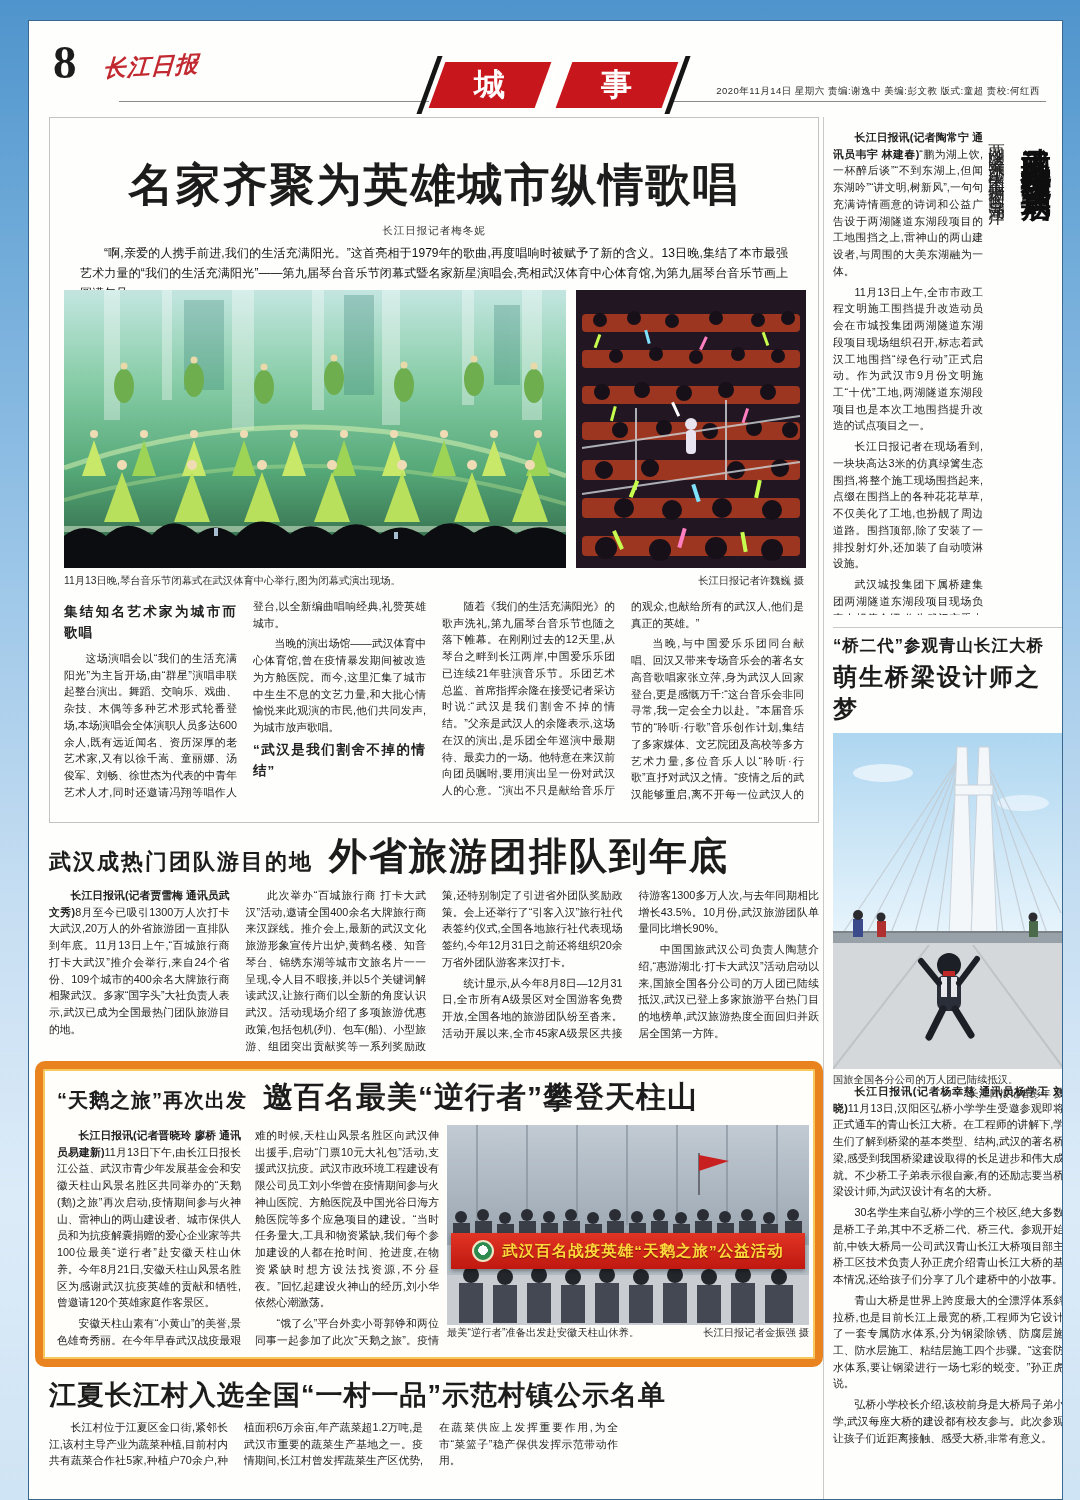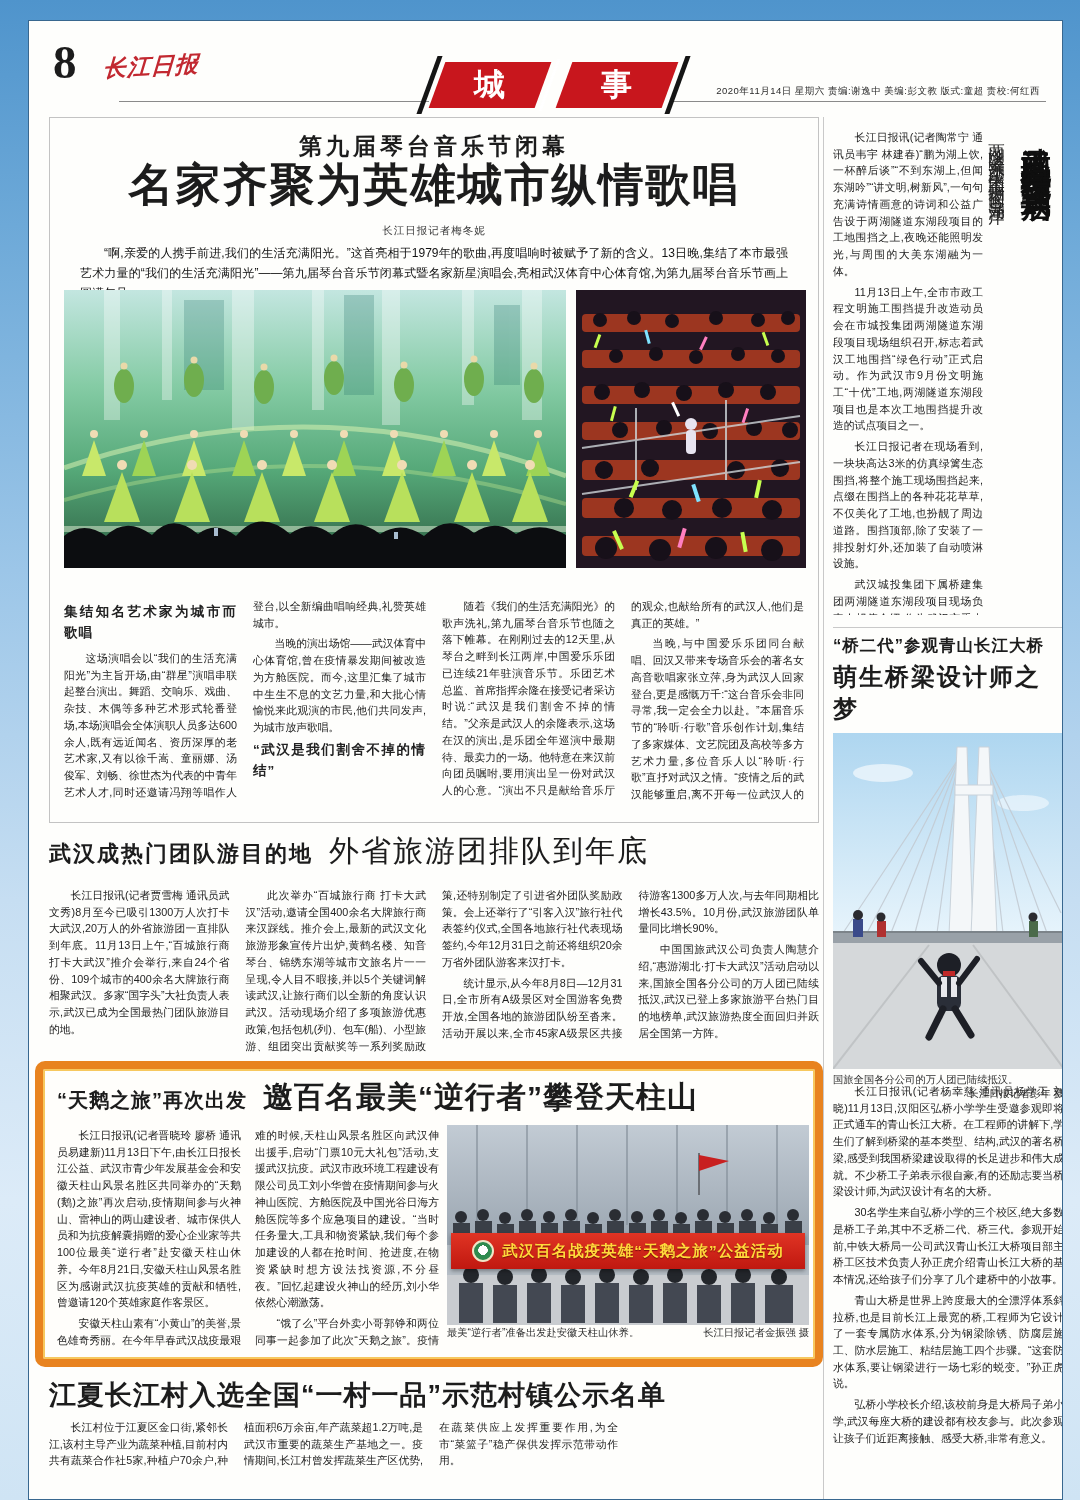--- a/index.html
+++ b/index.html
@@ -26,41 +26,41 @@
   .sec-box span{transform:skewX(20deg);color:#fff;font-size:31px;font-weight:900;letter-spacing:2px;}
   .sec-gap{width:8px;height:52px;background:transparent;border-left:3px solid #fff;transform:skewX(-20deg);}
   
   .kicker-c{font-size:23px;font-weight:700;letter-spacing:4px;text-align:center;}
   .headline-xl{font-size:45px;font-weight:900;letter-spacing:2px;text-align:center;line-height:1.1;}
   .byline{font-size:10.5px;color:#3a3a3a;text-align:center;letter-spacing:1px;}
   .lede{font-size:12px;line-height:1.65;text-align:justify;text-indent:2em;color:#111;}
   .bodycols{font-size:10.8px;line-height:1.55;text-align:justify;color:#222;overflow:hidden;}
   .bodycols p{margin:0 0 4px;text-indent:2em;}
   .bodycols .sub{font-size:13.5px;font-weight:900;text-indent:0;margin:4px 0 6px;letter-spacing:1px;}
-  .introb{font-weight:400;}
+  .introb{font-weight:700;}
   .cap{font-size:10.3px;color:#2e2e2e;}
   .caprow{display:flex;justify-content:space-between;align-items:flex-end;}
   .divider-v{width:1px;background:#c9c9c9;}
   .divider-h{height:1px;background:#c9c9c9;}
   
   .art1{left:20px;top:96px;width:770px;height:706px;border:1px solid #c3c3c3;box-sizing:border-box;}
   .art1 .kick{left:0;right:0;top:13px;}
   .art1 .hl{left:0;right:0;top:42px;}
   .art1 .by{left:0;right:0;top:106px;}
   .art1 .lede{left:30px;right:30px;top:126px;}
   .photo{overflow:hidden;background:#ddd;}
   .p1{left:14px;top:172px;width:502px;height:278px;}
   .p2{left:526px;top:172px;width:230px;height:278px;}
   .art1 .caps{left:14px;right:14px;top:456px;}
   .art1 .cols{left:14px;right:14px;top:480px;height:214px;column-count:4;column-gap:16px;}
   
   .art2{left:20px;top:810px;width:770px;height:226px;}
   .hrow{display:flex;align-items:baseline;gap:16px;}
   .kicker-l{font-size:22px;font-weight:700;letter-spacing:2px;}
-  .headline-l{font-size:30px;font-weight:400;letter-spacing:2px;}
+  .headline-l{font-size:38px;font-weight:700;letter-spacing:2px;}
   .art2 .cols{left:0;right:0;top:56px;height:168px;column-count:4;column-gap:16px;}
   
   .swanbox{left:6px;top:1040px;width:788px;height:306px;border:8px solid #e8831f;border-radius:10px;box-sizing:border-box;background:#fffefb;box-shadow:inset 0 0 0 2px #f7c85e;}
   .swanbox .hrow{position:absolute;left:14px;top:8px;right:14px;}
   .swan-kick{font-size:20px;font-weight:700;letter-spacing:1px;text-align:right;}
   .swan-hl{font-size:30px;font-weight:900;letter-spacing:1px;}
   .swan-cols{left:14px;top:58px;width:382px;height:222px;column-count:2;column-gap:14px;font-size:10.8px;}
   .p3wrap{left:404px;top:56px;width:362px;height:226px;}
   .p3{width:362px;height:200px;position:relative;overflow:hidden;background:#b6bec6;}
   .bannerbar{position:absolute;left:4px;right:4px;top:108px;height:36px;background:linear-gradient(180deg,#e03424,#c01810);display:flex;align-items:center;justify-content:center;box-shadow:0 2px 4px rgba(0,0,0,.35);}
@@ -102,21 +102,20 @@
         <span>城</span>
       </div>
     <div class="sec-gap"></div>
     <div class="sec-box">
         <span>事</span>
       </div>
     <div class="slash-black"></div>
   </div>
 
   <div class="abs art1">
-    <div class="abs kicker-c kick">第九届琴台音乐节闭幕</div>
     <div class="abs headline-xl hl">名家齐聚为英雄城市纵情歌唱</div>
     <div class="abs byline by">长江日报记者梅冬妮</div>
     <div class="abs lede">“啊,亲爱的人携手前进,我们的生活充满阳光。”这首亮相于1979年的歌曲,再度唱响时被赋予了新的含义。13日晚,集结了本市最强艺术力量的“我们的生活充满阳光”——第九届琴台音乐节闭幕式暨名家新星演唱会,亮相武汉体育中心体育馆,为第九届琴台音乐节画上圆满句号。</div>
 
     <div class="abs photo p1">
       <svg width="502" height="278" viewBox="0 0 502 278" xmlns="http://www.w3.org/2000/svg">
         <defs>
           <linearGradient id="g1" x1="0" y1="0" x2="0" y2="1">
             <stop offset="0" stop-color="#c3e6e0"></stop>
               <stop offset="0.35" stop-color="#84cba4"></stop>
@@ -284,20 +283,24 @@
           <rect x="56" y="190" width="4" height="18" fill="#c7ff4f" transform="rotate(22 58 199)"></rect>
           <rect x="118" y="194" width="4" height="18" fill="#7fe3ff" transform="rotate(-18 120 203)"></rect>
           <rect x="180" y="190" width="4" height="18" fill="#c7ff4f" transform="rotate(12 182 199)"></rect>
           <rect x="40" y="240" width="4" height="20" fill="#c7ff4f" transform="rotate(-24 42 250)"></rect>
           <rect x="104" y="238" width="4" height="20" fill="#ff7fc0" transform="rotate(16 106 248)"></rect>
           <rect x="166" y="242" width="4" height="20" fill="#c7ff4f" transform="rotate(-10 168 252)"></rect>
         </g>
       </svg>
     </div>
 
+    <div class="abs caprow caps">
+      <span class="cap">11月13日晚,琴台音乐节闭幕式在武汉体育中心举行,图为闭幕式演出现场。</span>
+      <span class="cap">长江日报记者许魏巍 摄</span>
+    </div>
 
     <div class="abs bodycols cols">
       <div class="sub">集结知名艺术家为城市而歌唱</div>
       <p>这场演唱会以“我们的生活充满阳光”为主旨开场,由“群星”演唱串联起整台演出。舞蹈、交响乐、戏曲、杂技、木偶等多种艺术形式轮番登场,本场演唱会全体演职人员多达600余人,既有远近闻名、资历深厚的老艺术家,又有以徐千嵩、童丽娜、汤俊军、刘畅、徐世杰为代表的中青年艺术人才,同时还邀请冯翔等唱作人登台,以全新编曲唱响经典,礼赞英雄城市。</p>
       <p>当晚的演出场馆——武汉体育中心体育馆,曾在疫情暴发期间被改造为方舱医院。而今,这里汇集了城市中生生不息的文艺力量,和大批心情愉悦来此观演的市民,他们共同发声,为城市放声歌唱。</p>
       <div class="sub">“武汉是我们割舍不掉的情结”</div>
       <p>随着《我们的生活充满阳光》的歌声洗礼,第九届琴台音乐节也随之落下帷幕。在刚刚过去的12天里,从琴台之畔到长江两岸,中国爱乐乐团已连续21年驻演音乐节。乐团艺术总监、首席指挥余隆在接受记者采访时说:“武汉是我们割舍不掉的情结。”父亲是武汉人的余隆表示,这场在汉的演出,是乐团全年巡演中最期待、最卖力的一场。他特意在来汉前向团员嘱咐,要用演出呈一份对武汉人的心意。“演出不只是献给音乐厅的观众,也献给所有的武汉人,他们是真正的英雄。”</p>
       <p>当晚,与中国爱乐乐团同台献唱、回汉又带来专场音乐会的著名女高音歌唱家张立萍,身为武汉人回家登台,更是感慨万千:“这台音乐会非同寻常,我一定会全力以赴。”本届音乐节的“聆听·行歌”音乐创作计划,集结了多家媒体、文艺院团及高校等多方艺术力量,多位音乐人以“聆听·行歌”直抒对武汉之情。“疫情之后的武汉能够重启,离不开每一位武汉人的坚守。能在这里唱歌,是我们的荣幸。”</p>
     </div>
   </div>
@@ -427,21 +430,21 @@
     <div class="abs bodycols cols">
       <p>长江村位于江夏区金口街,紧邻长江,该村主导产业为蔬菜种植,目前村内共有蔬菜合作社5家,种植户70余户,种植面积6万余亩,年产蔬菜超1.2万吨,是武汉市重要的蔬菜生产基地之一。疫情期间,长江村曾发挥蔬菜生产区优势,在蔬菜供应上发挥重要作用,为全市“菜篮子”稳产保供发挥示范带动作用。</p>
 
     </div>
   </div>
 
   <div class="abs divider-v rail-div"></div>
 
   <div class="abs r1">
     <div class="abs bodycols txt">
-      <p><b class="introb">长江日报讯(记者陶常宁 通讯员韦宇 林建春)</b><span>“鹏为湖上饮,一杯醉后谈”“不到东湖上,但闻东湖吟”“讲文明,树新风”,一句句充满诗情画意的诗词和公益广告设于两湖隧道东湖段项目的工地围挡之上,夜晚还能照明发光,与周围的大美东湖融为一体。</span></p>
+      <p><b class="introb">长江日报讯(记者陶常宁 通讯员韦宇 林建春)</b><span>“鹏为湖上饮,一杯醉后谈”“不到东湖上,但闻东湖吟”“讲文明,树新风”,一句句充满诗情画意的诗词和公益广告设于两湖隧道东湖段项目的工地围挡之上,雷神山的两山建设者,与周围的大美东湖融为一体。</span></p>
       <p>11月13日上午,全市市政工程文明施工围挡提升改造动员会在市城投集团两湖隧道东湖段项目现场组织召开,标志着武汉工地围挡“绿色行动”正式启动。作为武汉市9月份文明施工“十优”工地,两湖隧道东湖段项目也是本次工地围挡提升改造的试点项目之一。</p>
       <p>长江日报记者在现场看到,一块块高达3米的仿真绿篱生态围挡,将整个施工现场围挡起来,点缀在围挡上的各种花花草草,不仅美化了工地,也扮靓了周边道路。围挡顶部,除了安装了一排投射灯外,还加装了自动喷淋设施。</p>
       <p>武汉城投集团下属桥建集团两湖隧道东湖段项目现场负责人胡伟介绍,作为武汉市重大市政工程,两湖隧道是目前世界上规模最大的城市水底双层超大直径隧道。项目毗邻游人如织的东湖核心景区,作为项目建设单位,高度重视文明施工工作。“目前首开段的场平工作基本完成,下一步为主体工程进场作准备。”</p>
 
     </div>
     <div class="abs vsub">两湖隧道东湖段生态围挡夜间点亮湖岸</div>
     <div class="abs vhead">武汉工地围挡『绿色行动』正式启动</div>
   </div>
 
   <div class="abs divider-h rdiv1"></div>

